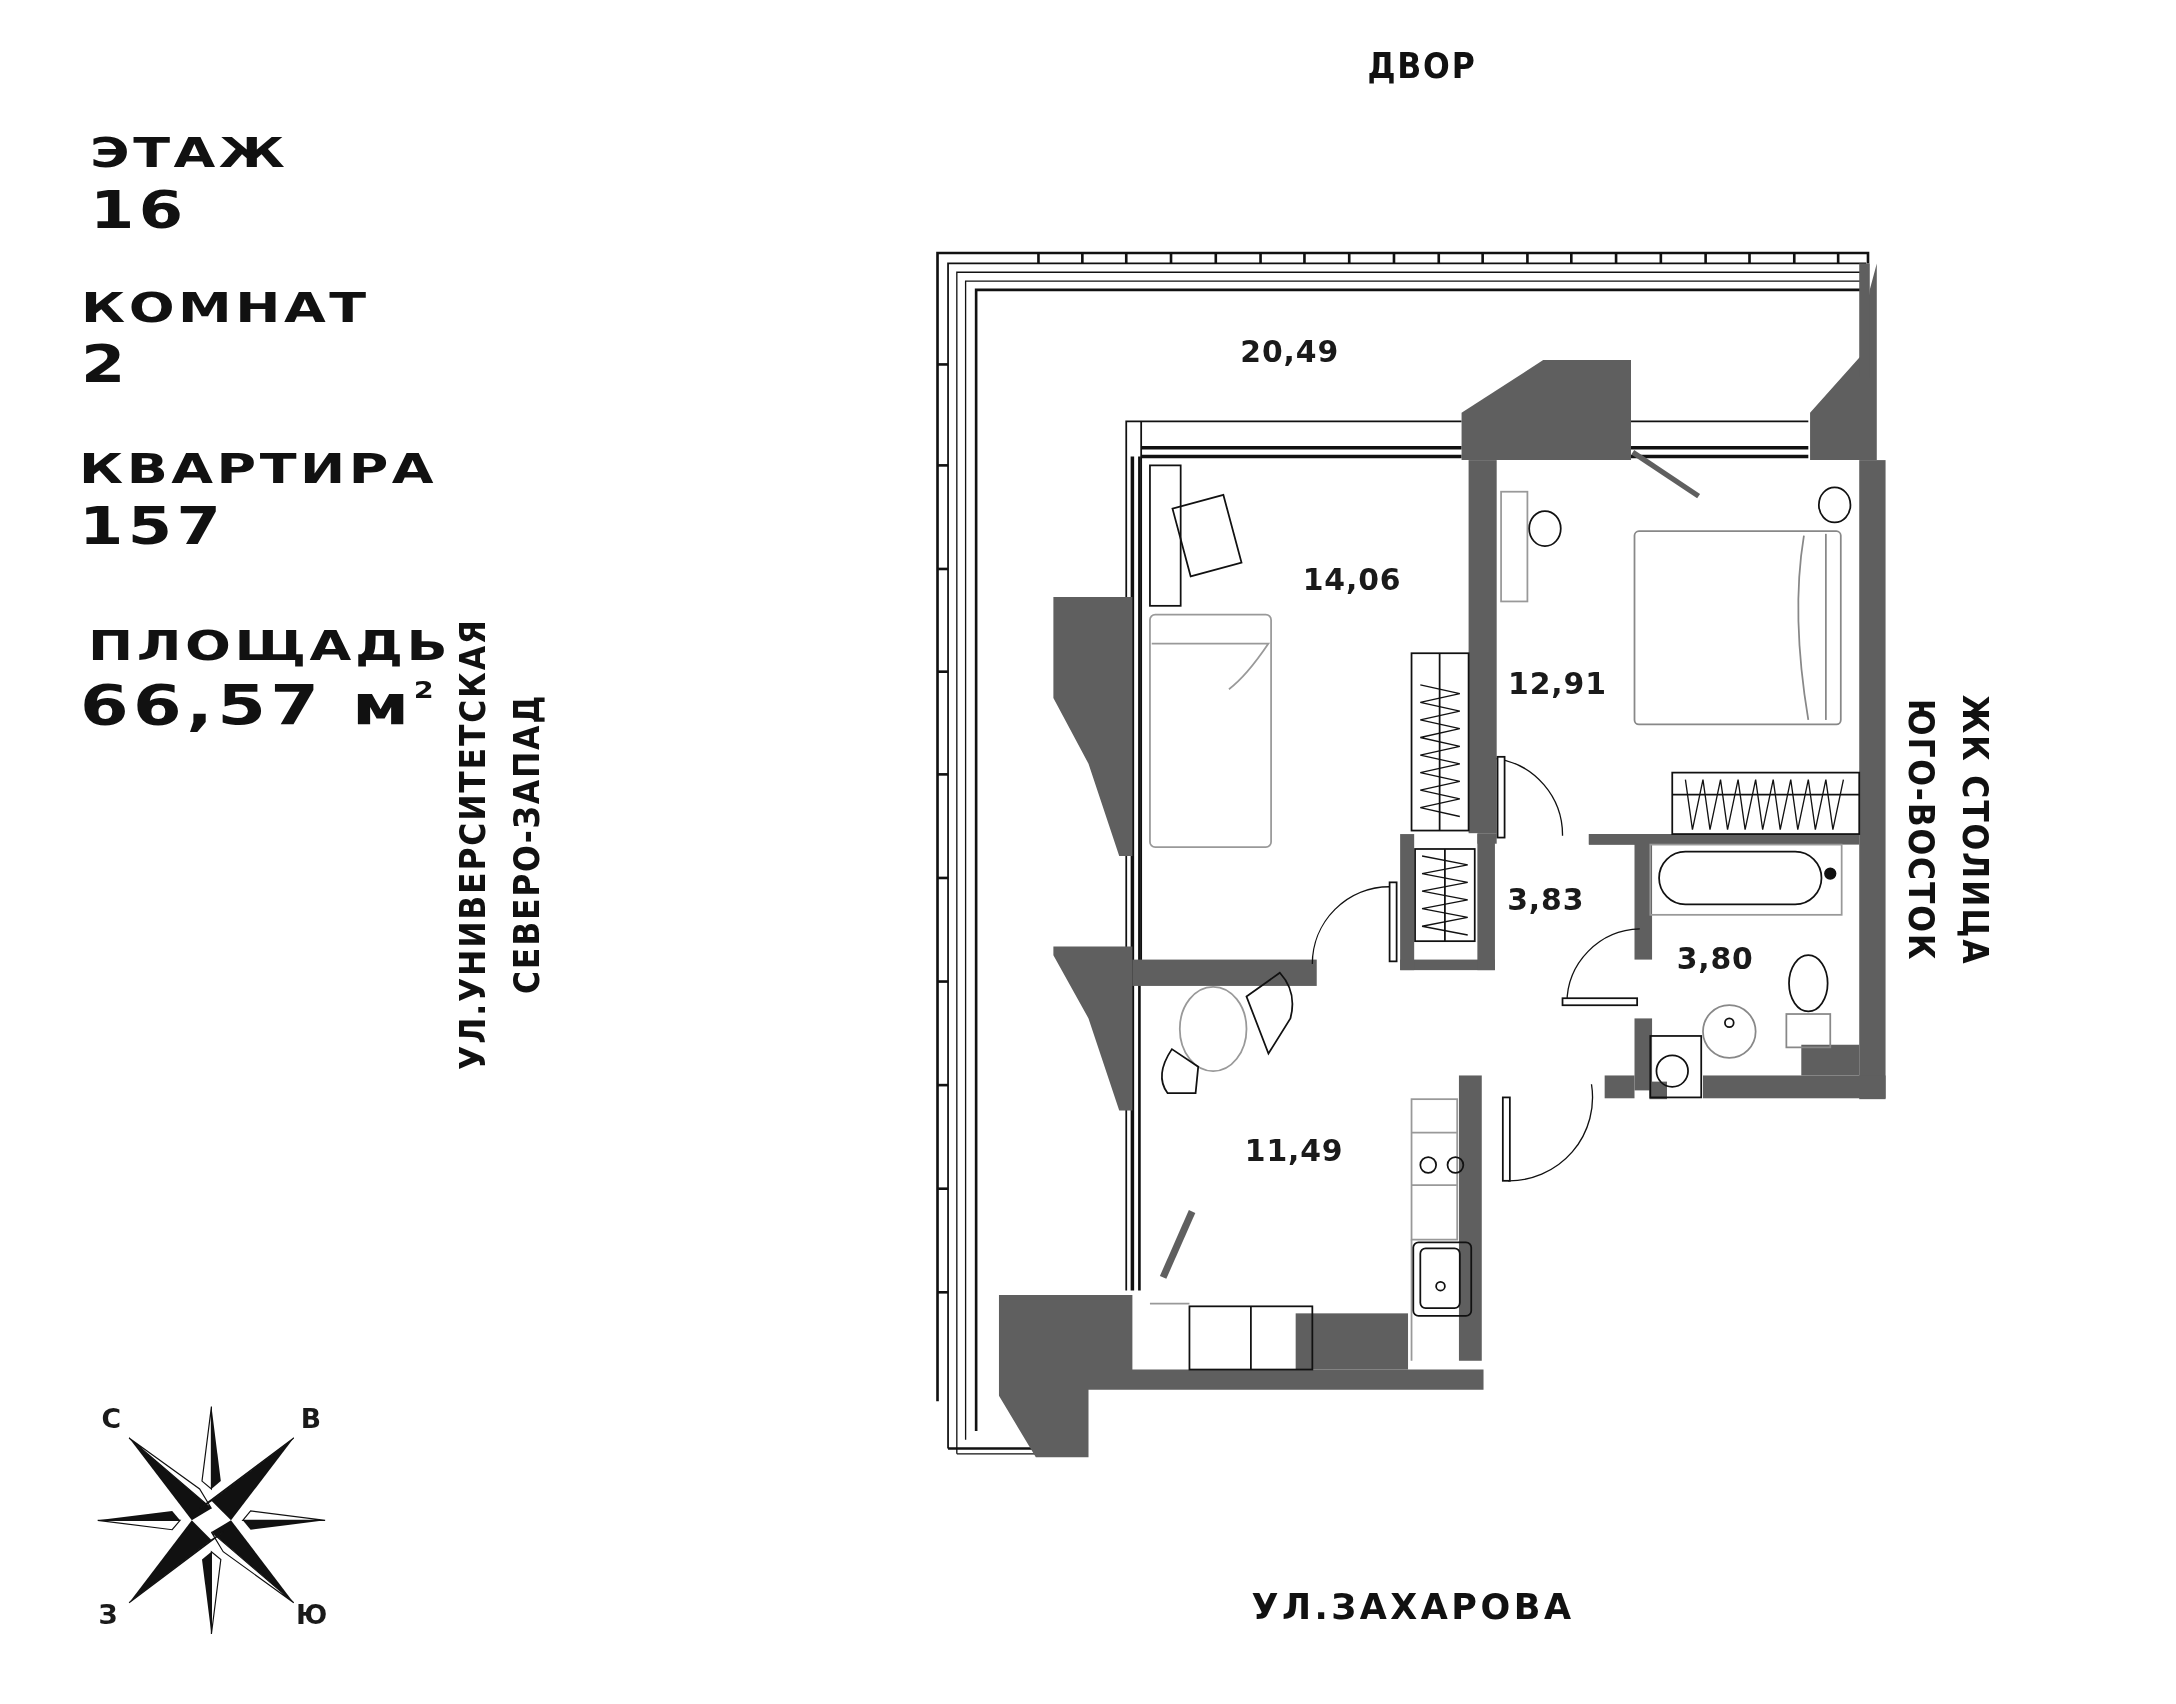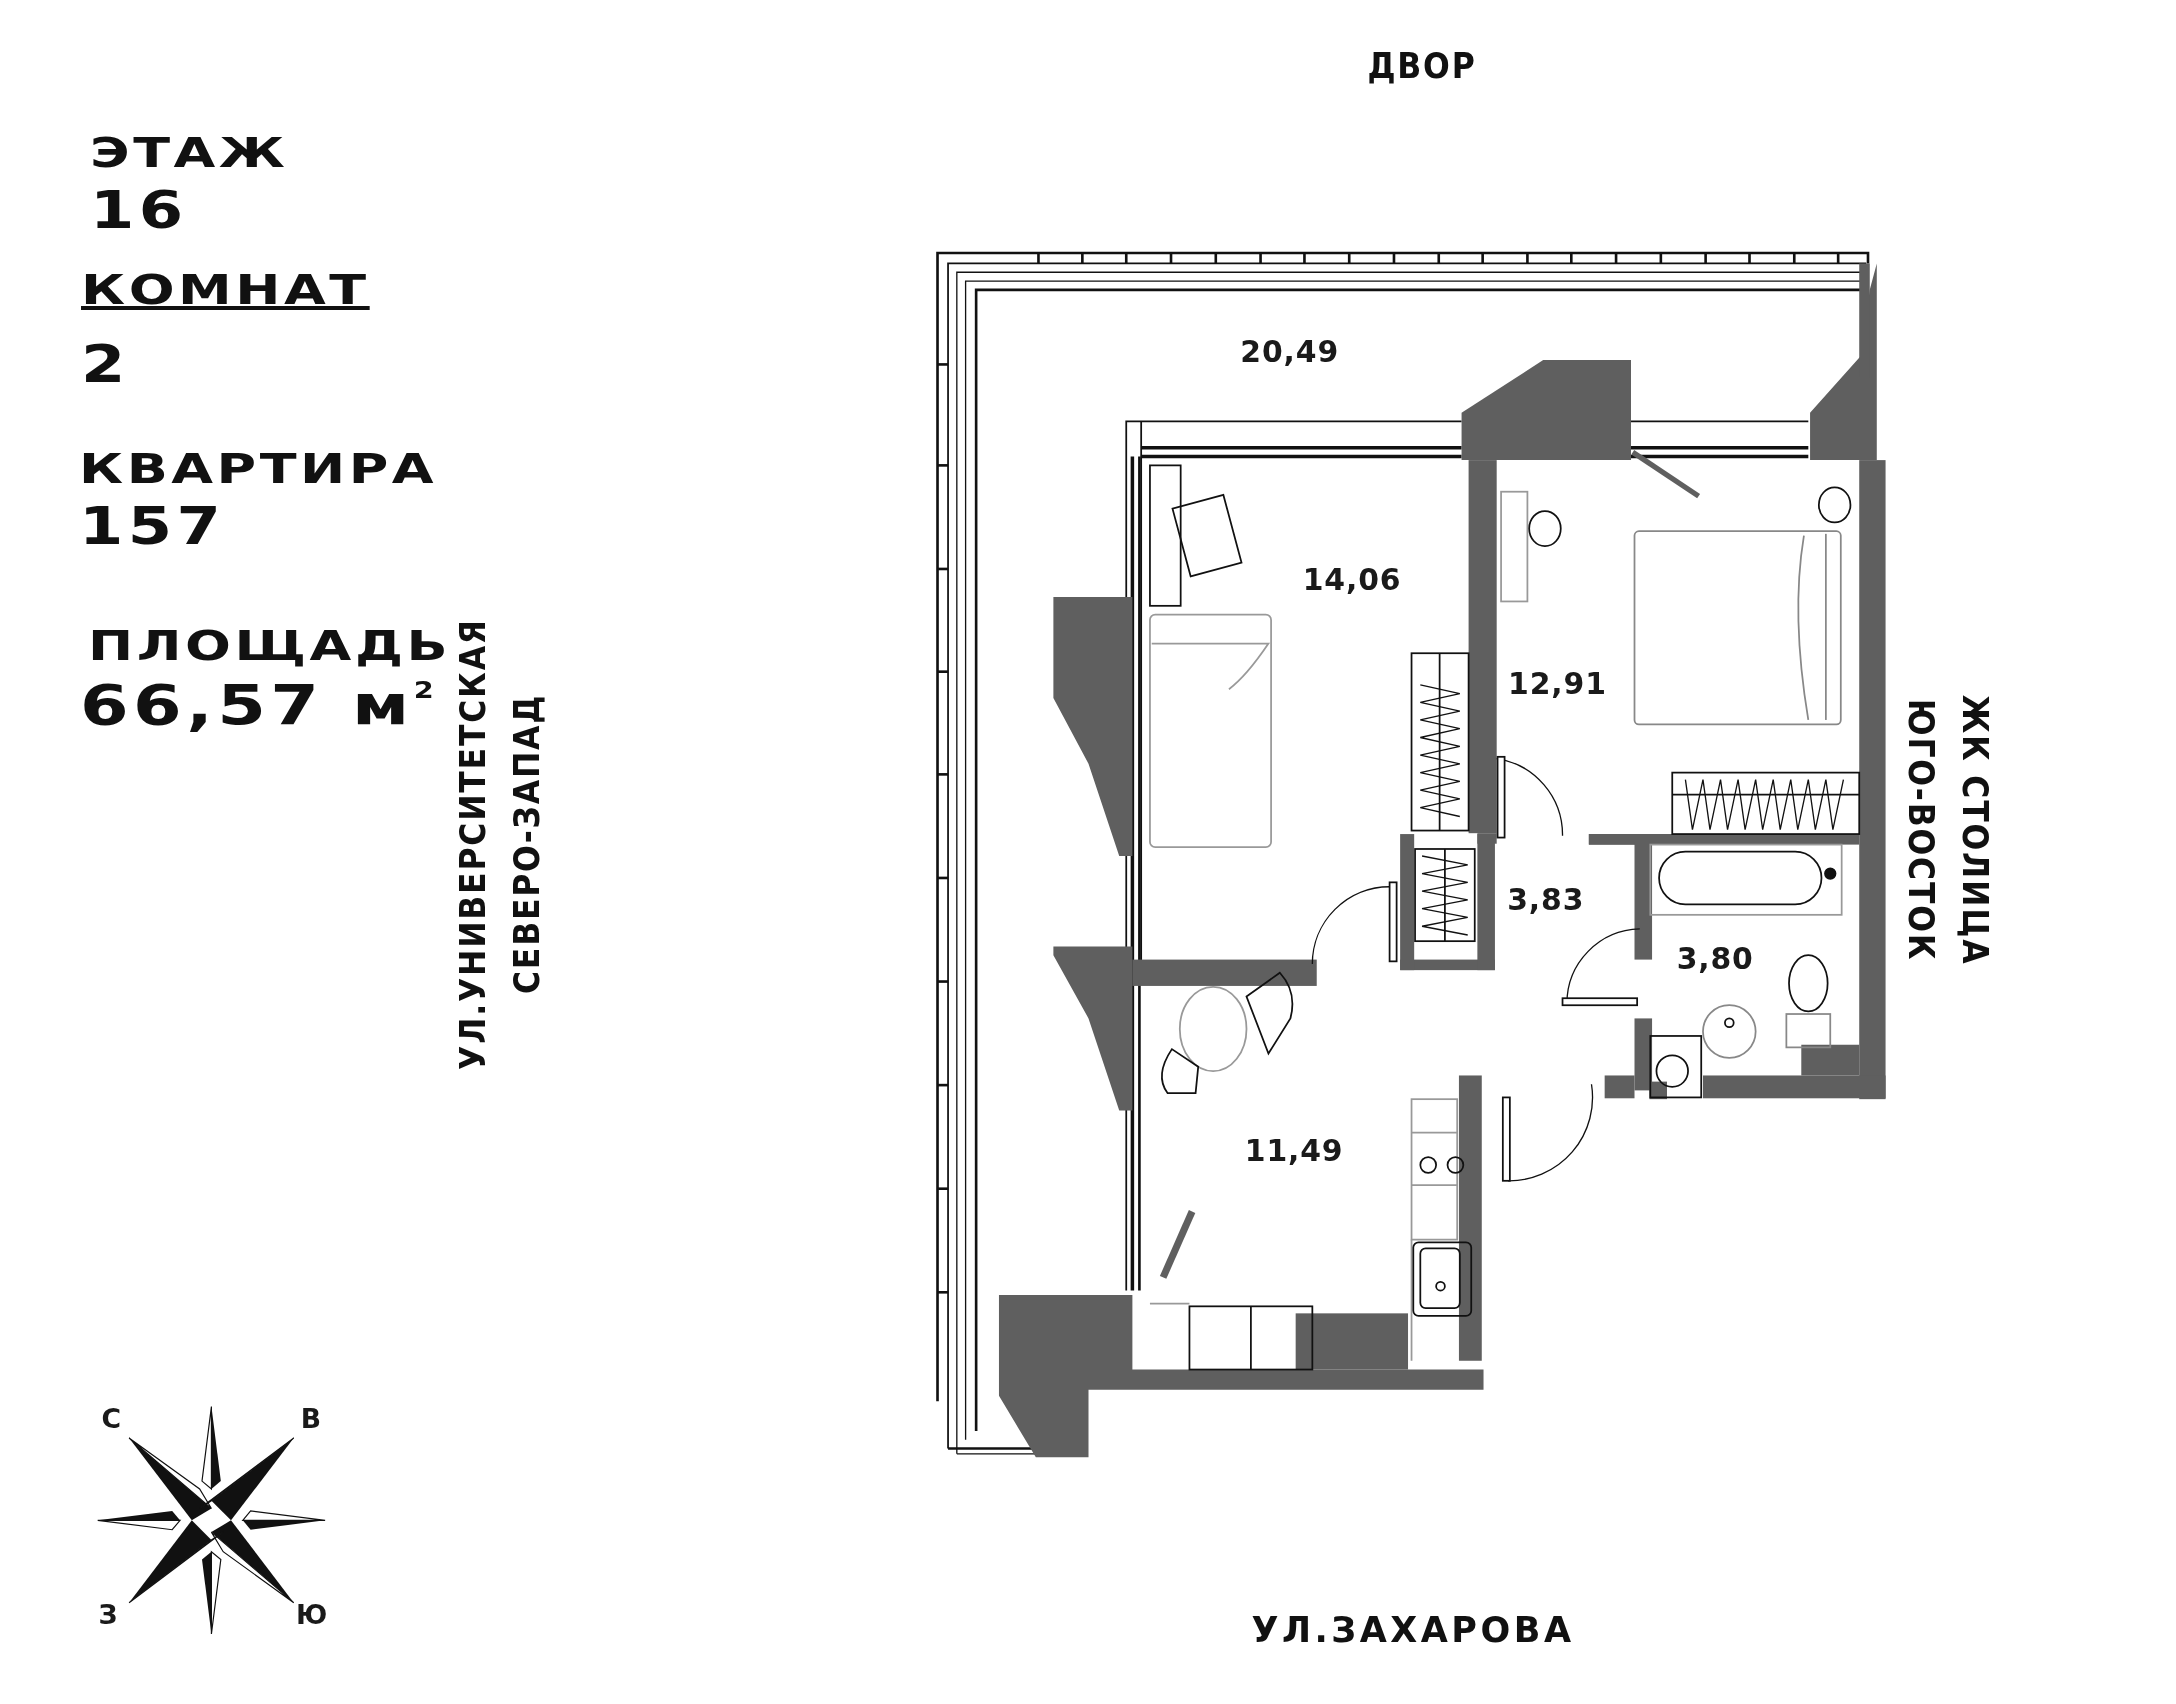--- a/index.html
+++ b/index.html
@@ -1,36 +1,36 @@
 <!DOCTYPE html>
 <html style="font-size:14px"><head>
 <meta charset="utf-8">
 <style>
   html,body{margin:0;padding:0;background:#ffffff;}
   body{width:2177px;height:1705px;position:relative;overflow:hidden;font-family:"DejaVu Sans",sans-serif;color:#111;}
   .info{position:absolute;left:90px;}
   .info .lbl{font-family:"DejaVu Sans",sans-serif;font-weight:bold;font-size:40px;letter-spacing:2.6px;transform:scaleX(1.35);transform-origin:left center;display:block;}
   .info .val{font-family:"DejaVu Sans",sans-serif;font-weight:bold;font-size:51px;letter-spacing:3.5px;transform:scaleX(1.25);transform-origin:left center;display:block;}
   .orient{position:absolute;font-family:"DejaVu Sans Condensed","DejaVu Sans",sans-serif;font-weight:bold;font-size:35px;letter-spacing:1.8px;text-align:center;line-height:54px;white-space:nowrap;}
-  .orient.wide{font-family:"DejaVu Sans",sans-serif;letter-spacing:3.5px;margin-top:23px;}
+  .orient.wide{font-family:"DejaVu Sans",sans-serif;letter-spacing:3.5px;}
   .plan{position:absolute;left:0;top:0;}
   .room-label{font-family:"DejaVu Sans",sans-serif;font-size:34px;font-weight:bold;fill:#1a1a1a;letter-spacing:1px;}
   .cl{font-family:"DejaVu Sans",sans-serif;font-weight:bold;font-size:34px;fill:#1a1a1a;}
   .compass{position:absolute;left:35px;top:1387px;width:334px;height:298px;}
 </style>
 </head>
 <body>
 
 <div class="info" style="top:130px;">
   <span class="lbl">ЭТАЖ</span>
 </div>
 <div class="info" style="top:181px;">
   <span class="val">16</span>
 </div>
-<div class="info" style="top:267px;left:81px;text-decoration:underline;">
+<div class="info" style="top:285px;left:81px;">
   <span class="lbl">КОМНАТ</span>
 </div>
 <div class="info" style="top:335px;left:81px;">
   <span class="val">2</span>
 </div>
 <div class="info" style="top:446px;left:79px;">
   <span class="lbl">КВАРТИРА</span>
 </div>
 <div class="info" style="top:497px;left:79px;">
   <span class="val">157</span>

